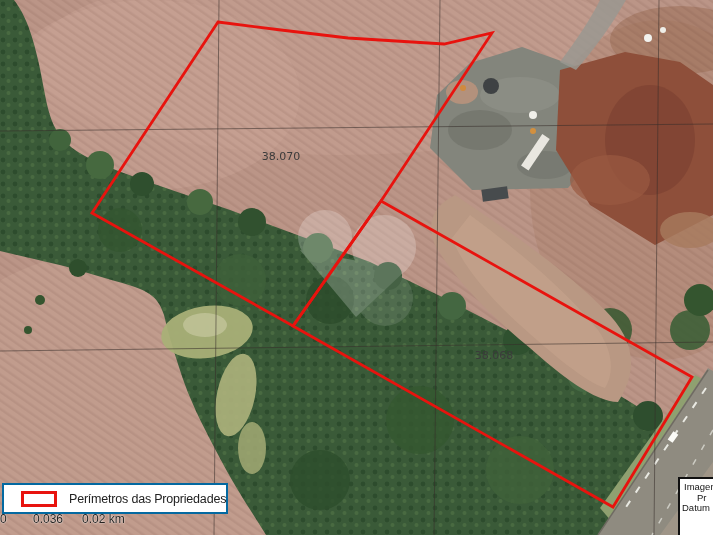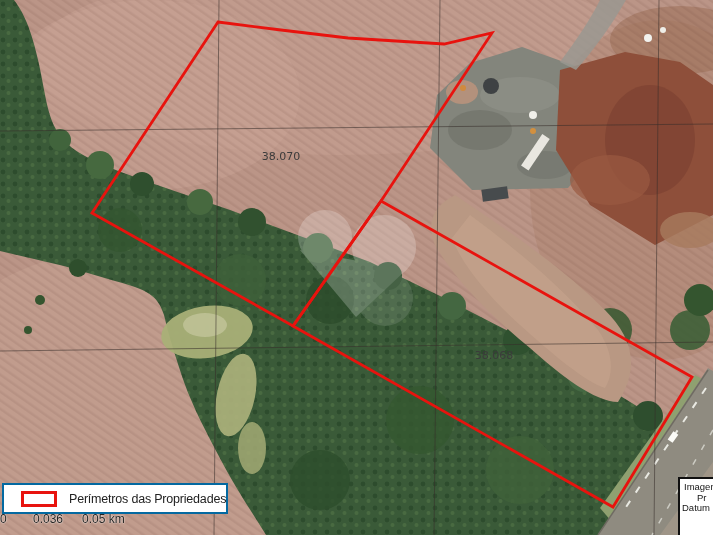--- a/index.html
+++ b/index.html
@@ -167,21 +167,21 @@
 </svg>
 
 <div class="legend">
   <span class="swatch"></span>
   <span class="lbl">Perímetros das Propriedades</span>
 </div>
 
 <div class="scalebar">
   <span class="tick0">0</span>
   <span class="tick1">0.036</span>
-  <span class="tick2">0.05 km</span>
+  <span class="tick2">0.02 km</span>
 </div>
 
 <div class="attrib">
   <div class="a0">Imagem</div>
   <div class="a1">Pr</div>
   <div class="a2">Datum</div>
 </div>
 
 </div>
 

